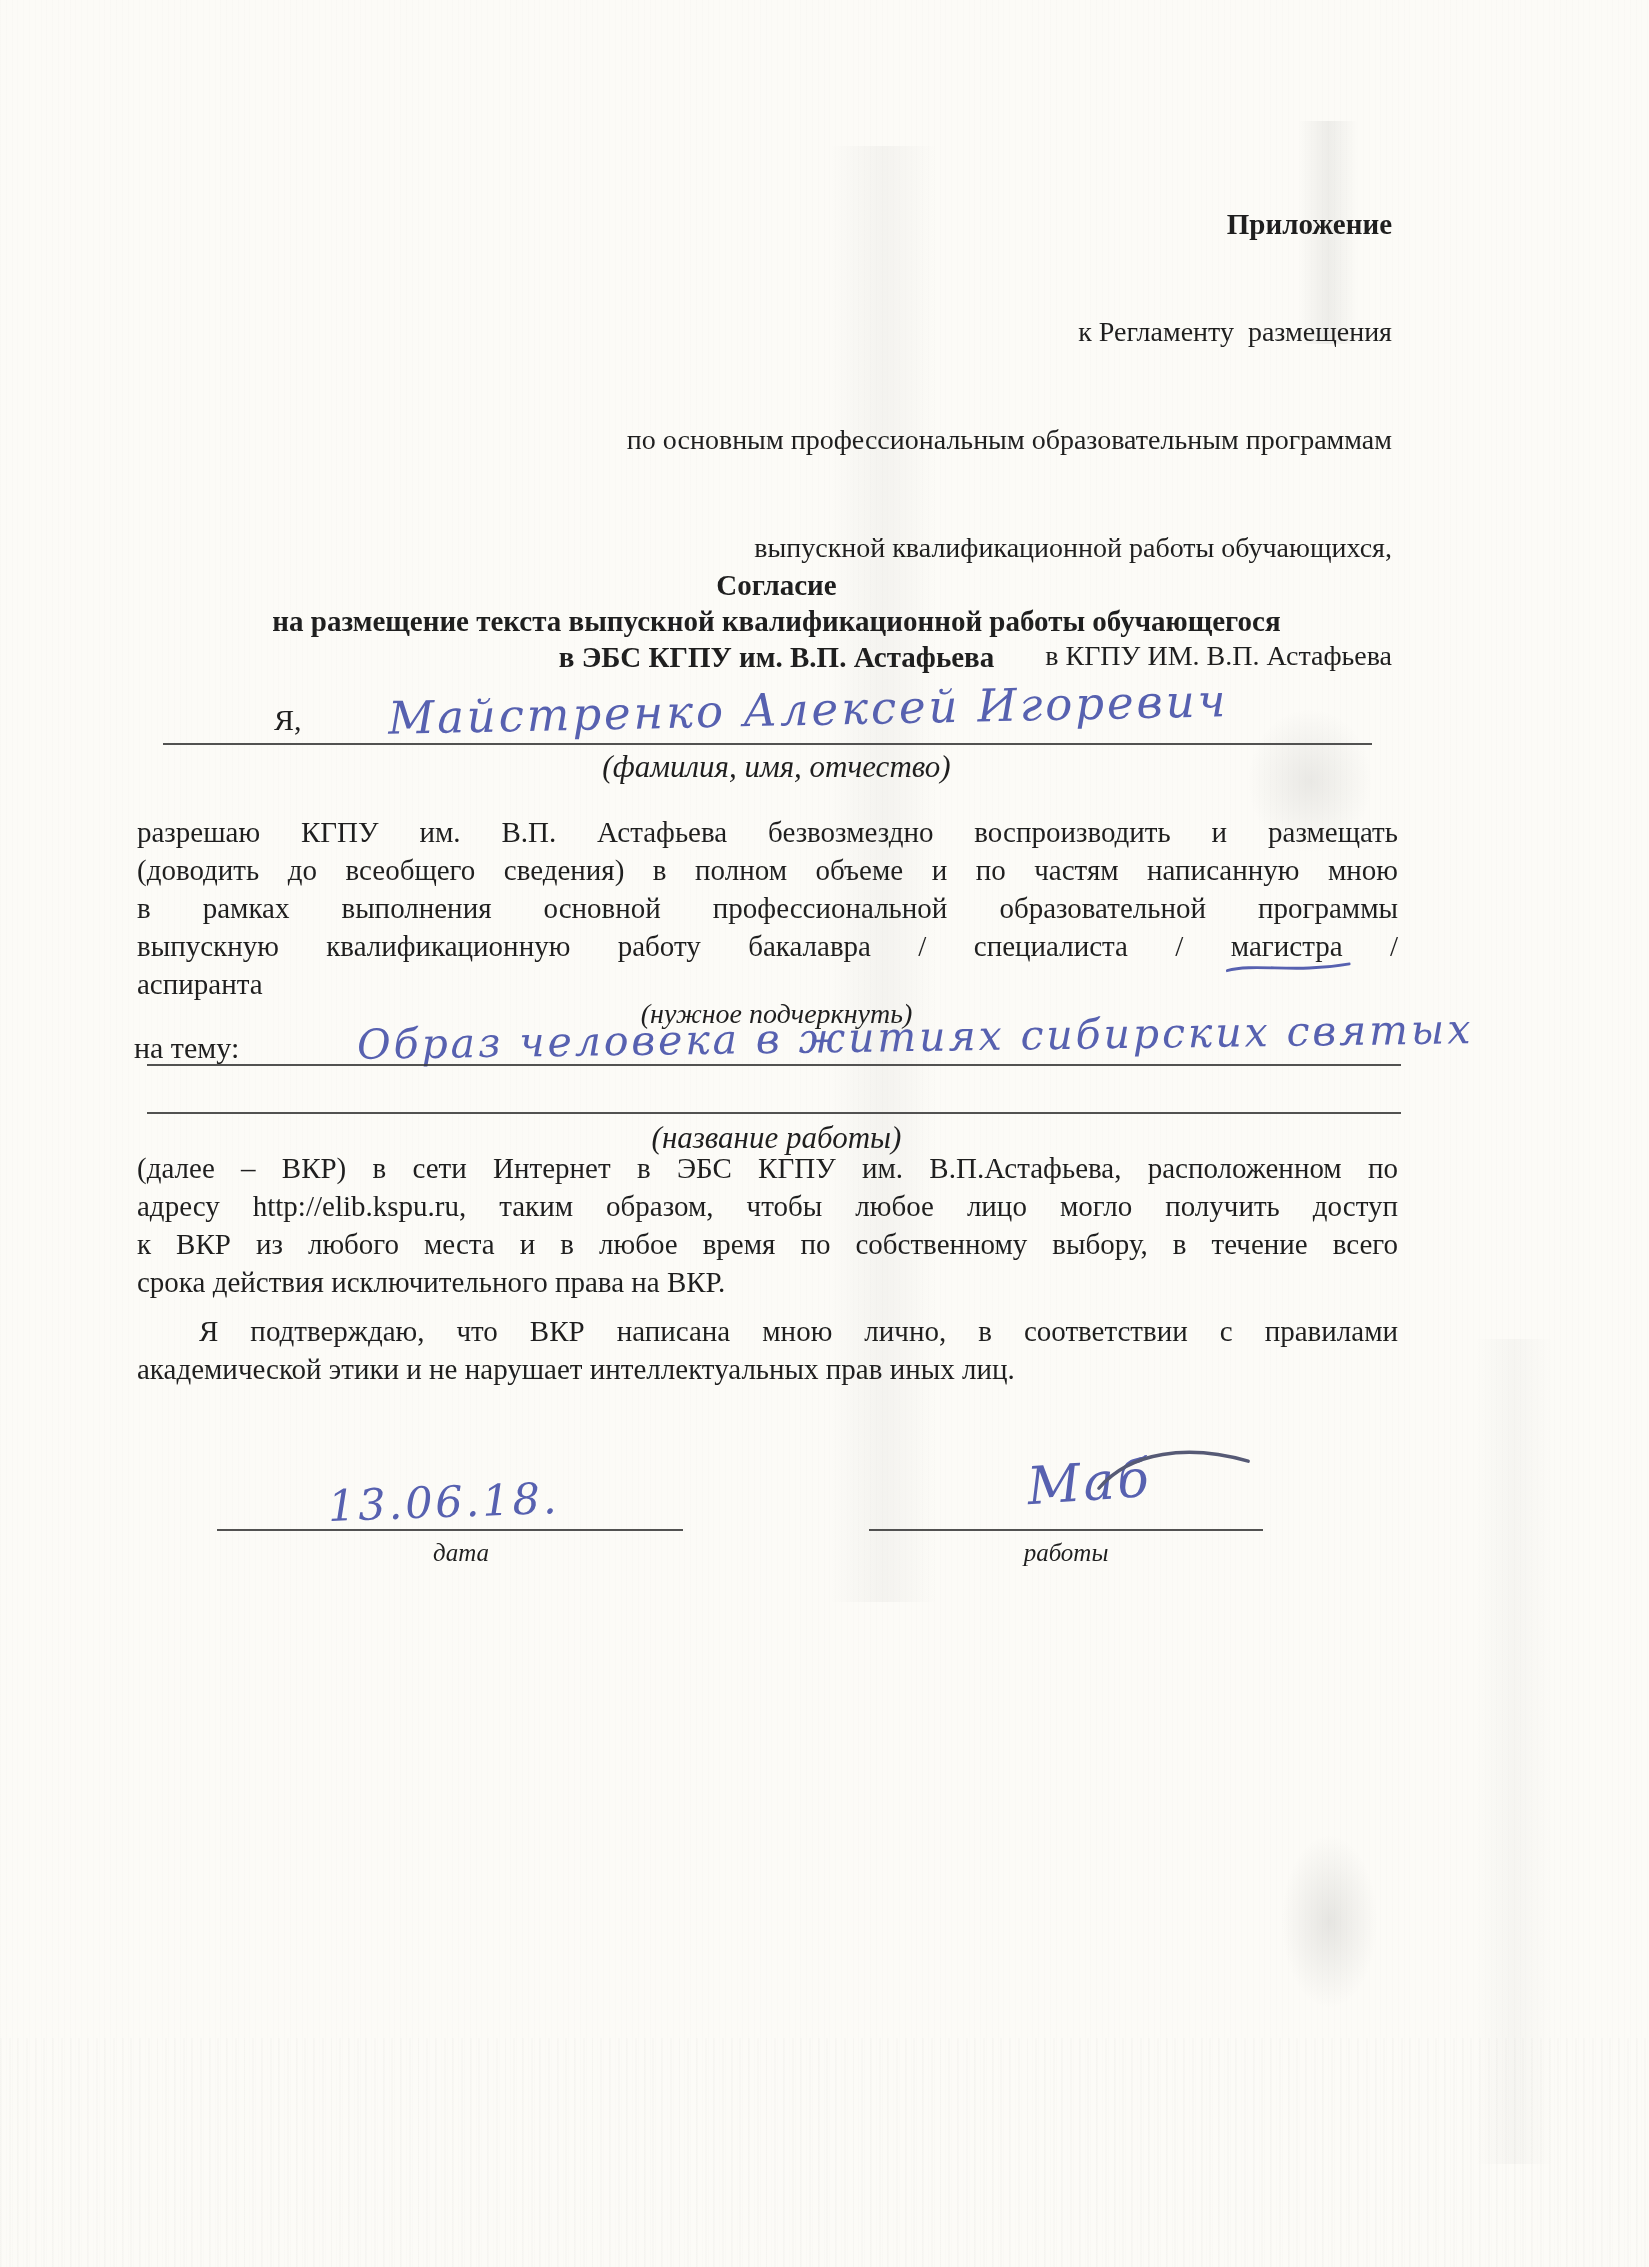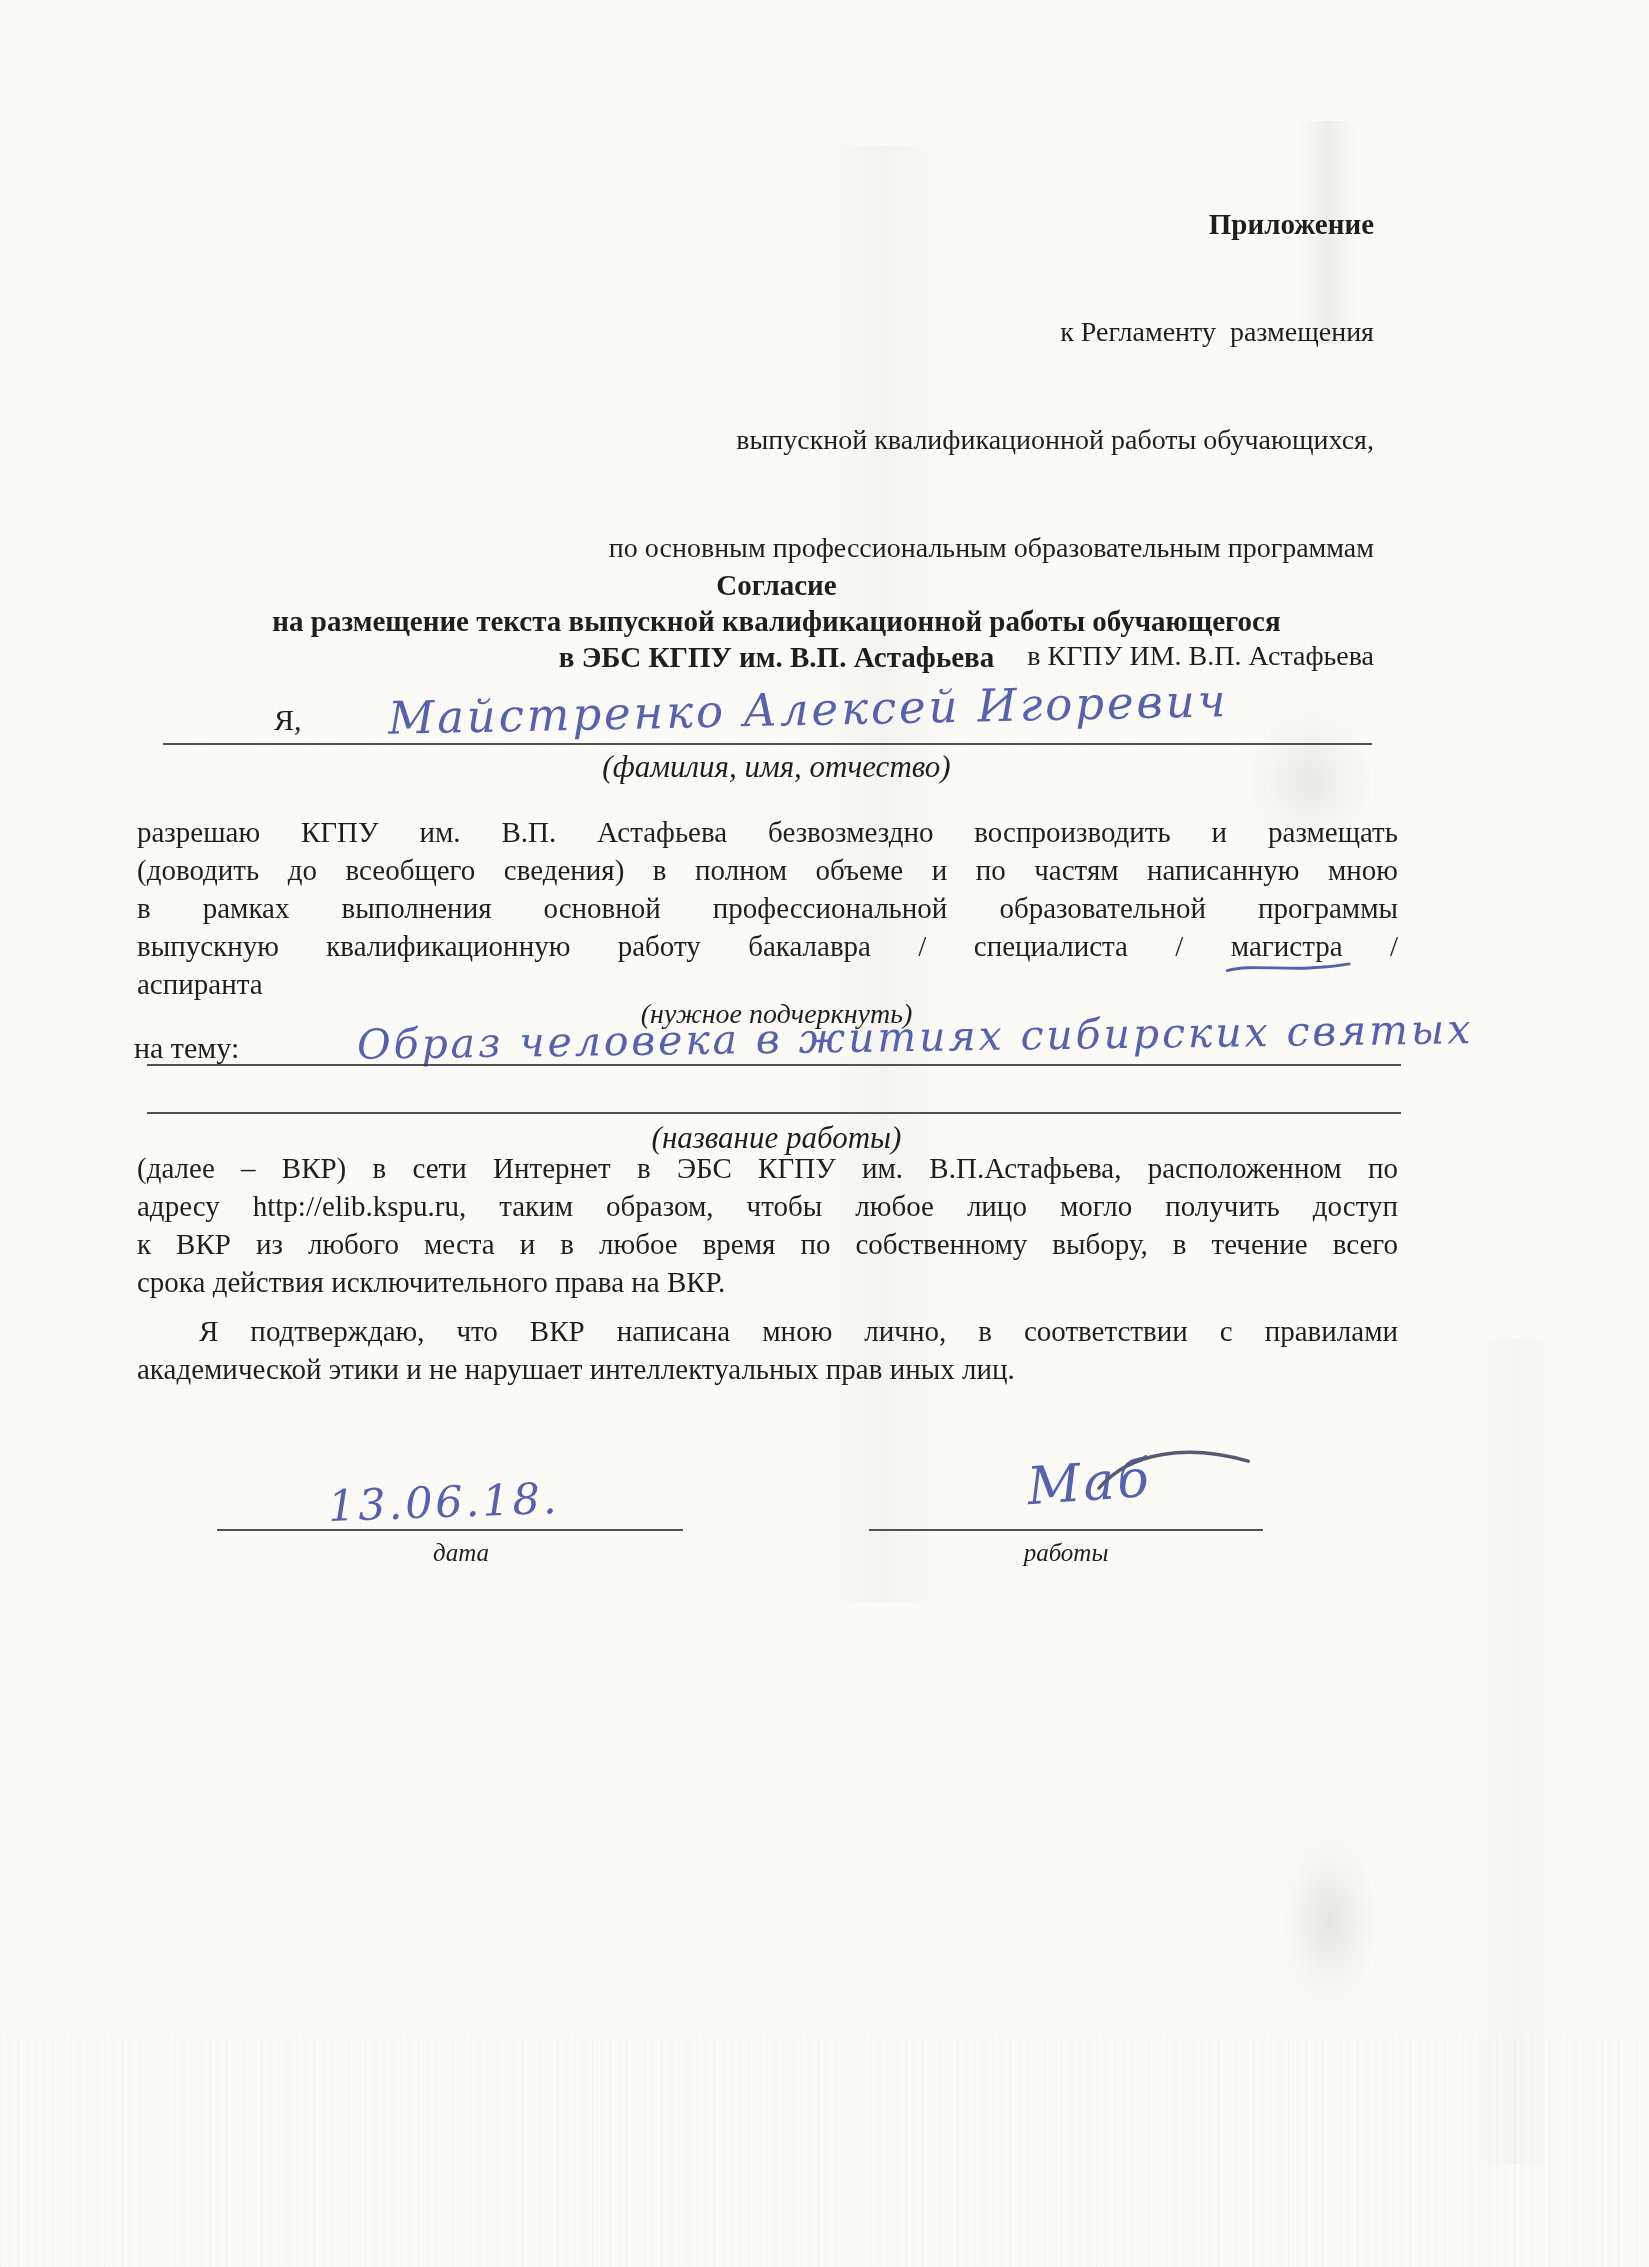--- a/index.html
+++ b/index.html
@@ -25,21 +25,21 @@
   .streak.smudge1{left:1247px;top:708px;width:126px;height:146px;
     background:radial-gradient(ellipse at center, rgba(70,70,70,0.10), transparent 70%);}
   .streak.v3{left:1475px;top:1339px;width:78px;height:825px;
     background:linear-gradient(to right, transparent, rgba(90,90,90,0.04), transparent);}
   .streak.smudge2{left:1281px;top:1834px;width:97px;height:175px;
     background:radial-gradient(ellipse at center, rgba(70,70,70,0.12), transparent 70%);}
   .streak.bottomband{left:0;top:2038px;width:1650px;height:230px;
     background:repeating-linear-gradient(90deg, rgba(70,70,70,0.02) 0 1.9px, transparent 1.9px 8.7px);}
 
   .header-block{
-    position:absolute;top:134px;right:276px;
+    position:absolute;top:134px;right:258px;
     text-align:right;font-size:28px;line-height:36px;white-space:pre;
   }
   .header-block .first{font-weight:bold;font-size:29px;}
 
   .title-block{
     position:absolute;top:567px;left:146px;width:1261px;
     text-align:center;font-weight:bold;font-size:29px;line-height:36px;
   }
 
   .i-label{position:absolute;left:274px;top:703px;font-size:30px;}
@@ -101,22 +101,22 @@
   <div class="streak v1"></div>
   <div class="streak v2"></div>
   <div class="streak smudge1"></div>
   <div class="streak v3"></div>
   <div class="streak smudge2"></div>
   <div class="streak bottomband"></div>
 
   <div class="header-block">
     <div class="first">Приложение</div>
     <div>к Регламенту  размещения</div>
+    <div>по основным профессиональным образовательным программам</div>
     <div>выпускной квалификационной работы обучающихся,</div>
-    <div>по основным профессиональным образовательным программам</div>
     <div>в КГПУ ИМ. В.П. Астафьева</div>
   </div>
 
   <div class="title-block">
     <div>Согласие</div>
     <div>на размещение текста выпускной квалификационной работы обучающегося</div>
     <div>в ЭБС КГПУ им. В.П. Астафьева</div>
   </div>
 
   <span class="i-label">Я,</span>

